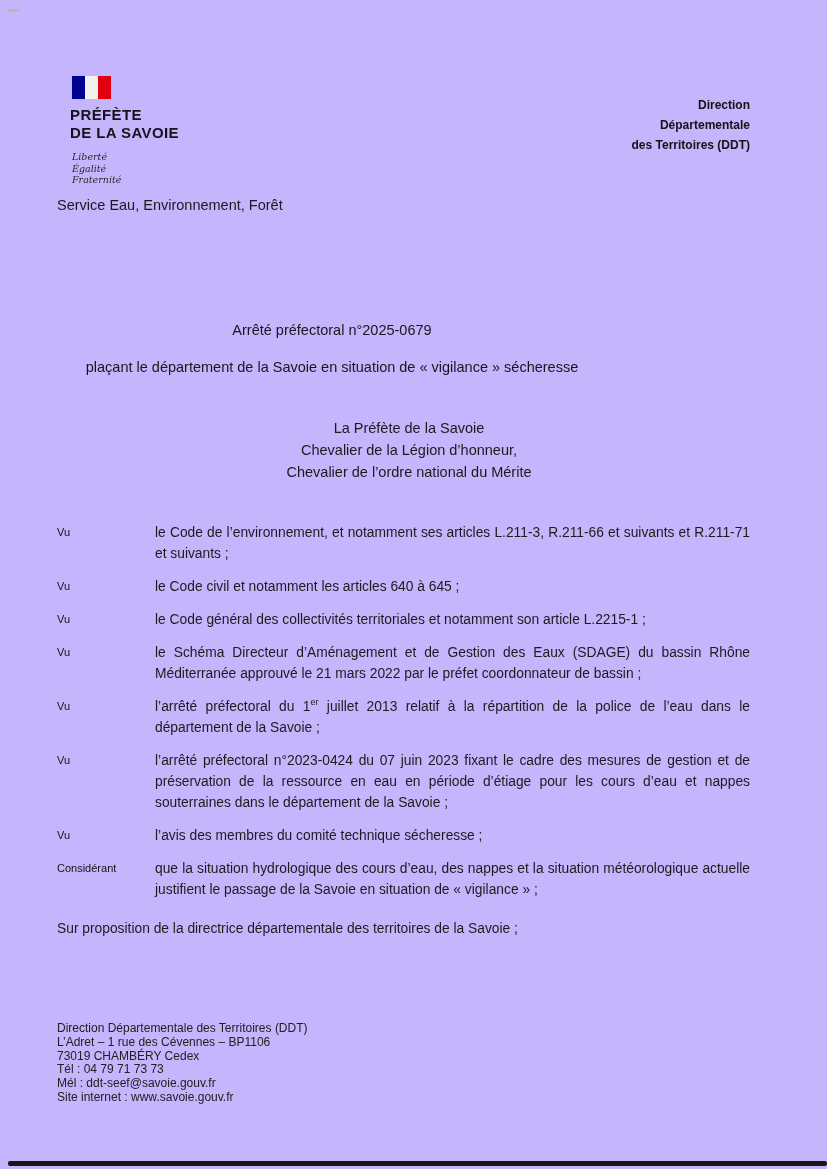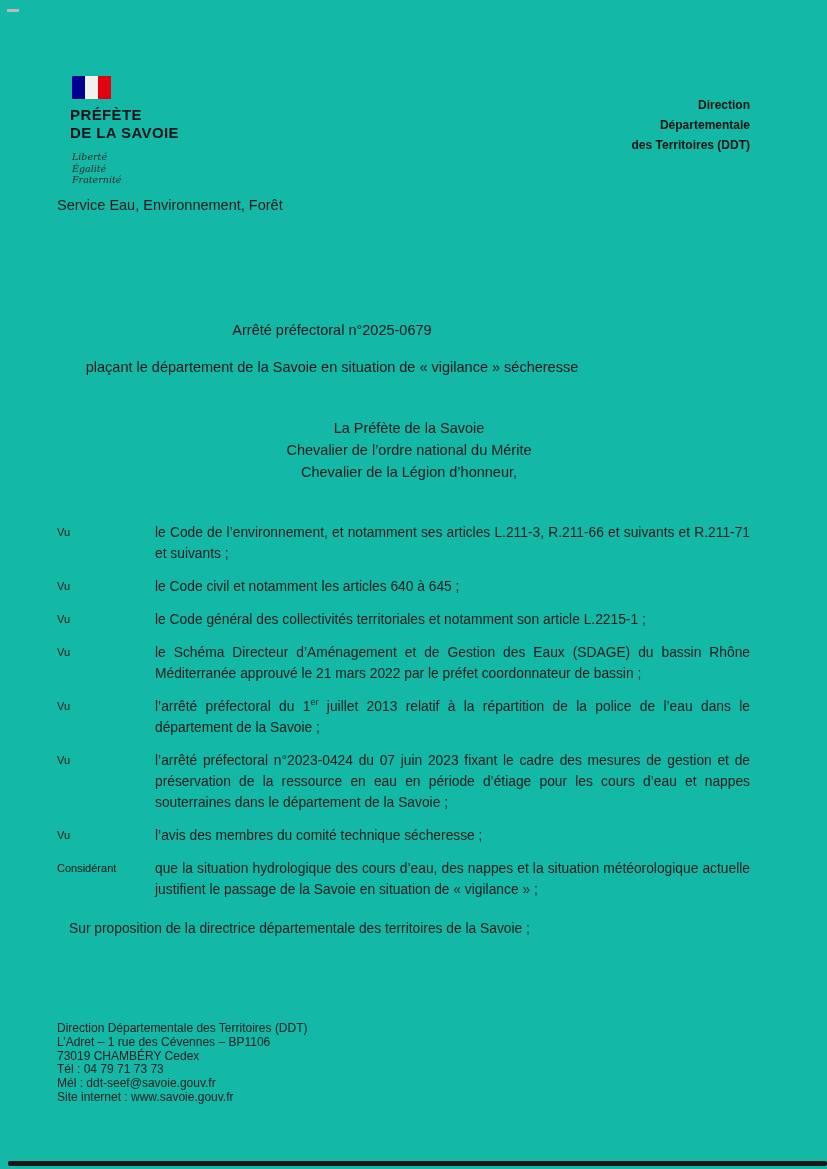--- a/index.html
+++ b/index.html
@@ -3,21 +3,21 @@
 <meta charset="utf-8">
 <style>
   * { margin:0; padding:0; box-sizing:border-box; }
   html,body { background:#e9e9e7; }
   body { font-family:"Liberation Sans", sans-serif; }
 
   .page {
     position:relative;
     width:827px; height:1169px;
     margin:0 auto;
-    background:#14b8a6;
+    background:#c4b5fd;
     color:#1c1c1c;
     overflow:hidden;
   }
 
   
   .scan-bottom-bar {
     position:absolute; left:8px; right:0; bottom:3px; height:5px;
     background:#171717; border-radius:2px;
   }
   .scan-dot {
@@ -69,21 +69,21 @@
     font-weight:normal; font-size:11px; line-height:21px; color:#141414;
   }
   .row-text {
     flex:1 1 auto;
     font-size:13.8px; line-height:21px; text-align:justify; color:#1c1c1c;
   }
   .row-text sup { font-size:9px; line-height:0; vertical-align:super; }
 
   .proposition {
     margin-top:18px;
-    font-size:13.8px; line-height:21px; color:#1c1c1c;margin-left:12px;
+    font-size:13.8px; line-height:21px; color:#1c1c1c;
   }
 
   
   .footer-block {
     position:absolute; left:57px; top:1022px;
     font-size:12px; line-height:13.8px; color:#212121;
   }
 </style>
 </head>
 <body>
@@ -115,22 +115,22 @@
 
   <div class="service-line">Service Eau, Environnement, Forêt</div>
 
   <div class="title-block">
     <div class="title-line1">Arrêté préfectoral n°2025-0679</div>
     <div class="title-line2">plaçant le département de la Savoie en situation de « vigilance » sécheresse</div>
   </div>
 
   <div class="authority-block">
     <div>La Préfète de la Savoie</div>
+    <div>Chevalier de la Légion d’honneur,</div>
     <div>Chevalier de l’ordre national du Mérite</div>
-    <div>Chevalier de la Légion d’honneur,</div>
   </div>
 
   <div class="body-block">
 
     <div class="row">
       <div class="row-label">Vu</div>
       <div class="row-text">le Code de l’environnement, et notamment ses articles L.211-3, R.211-66 et suivants et R.211-71 et suivants ;</div>
     </div>
 
     <div class="row">

